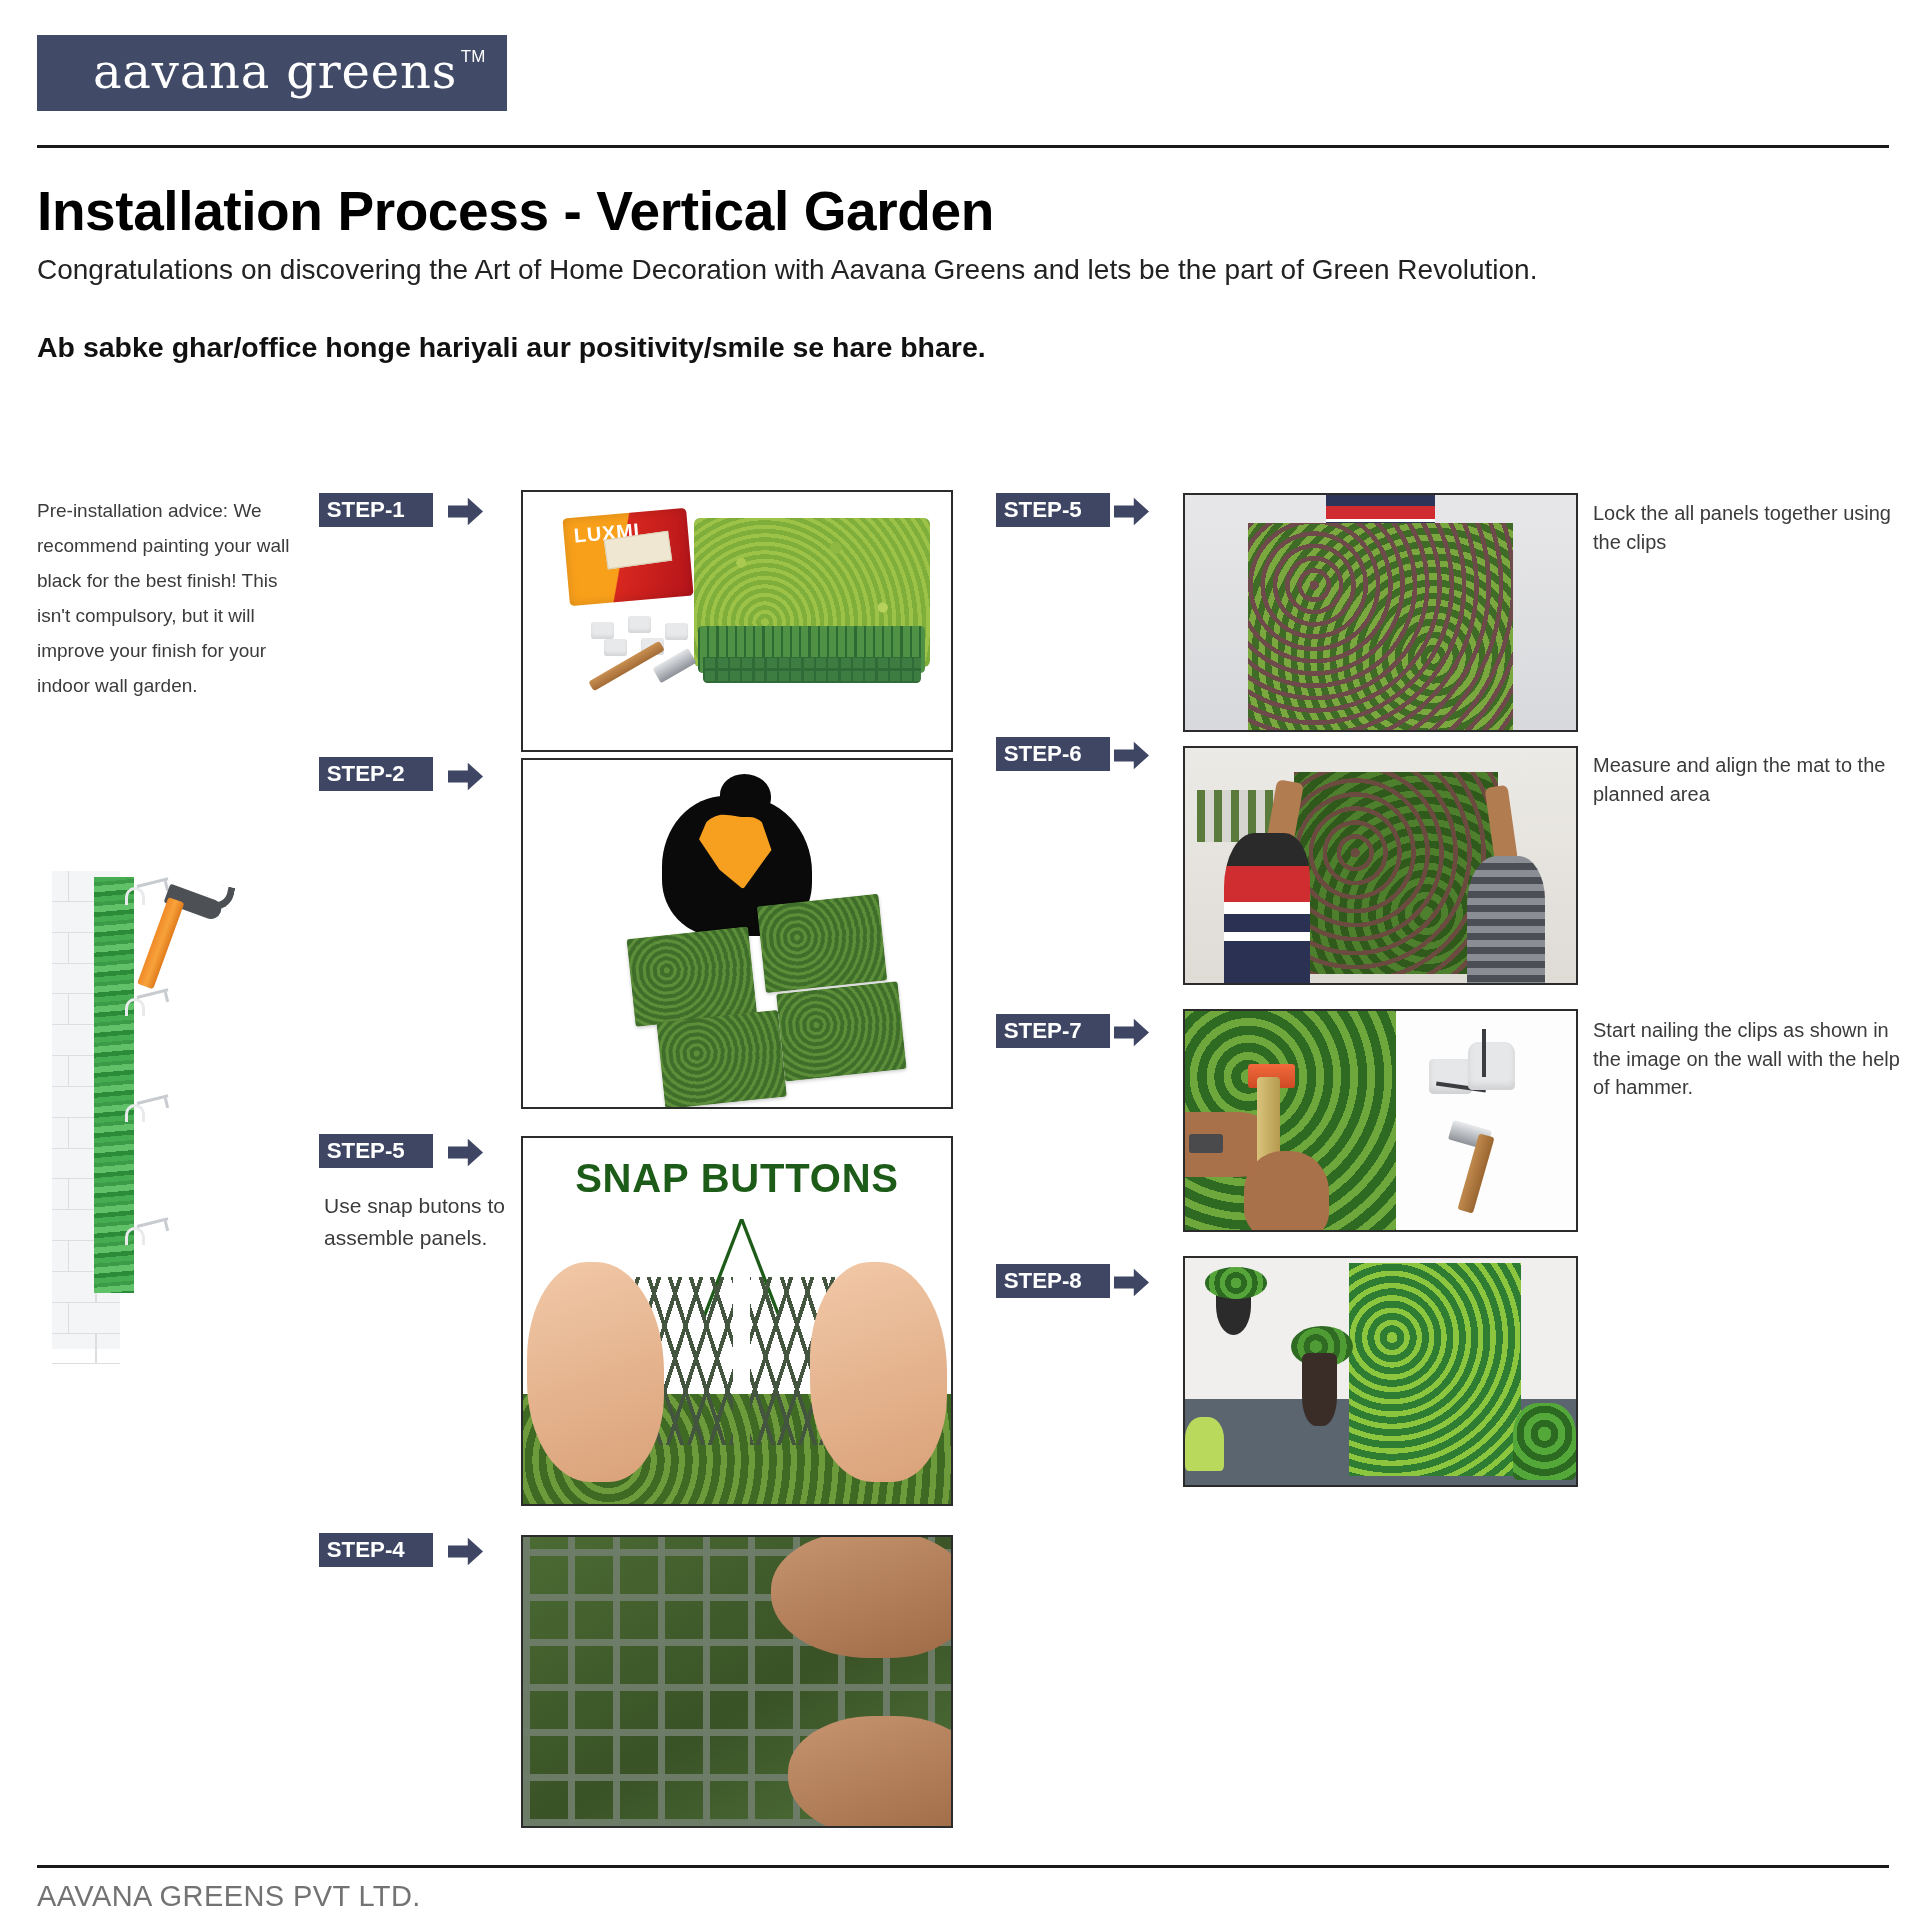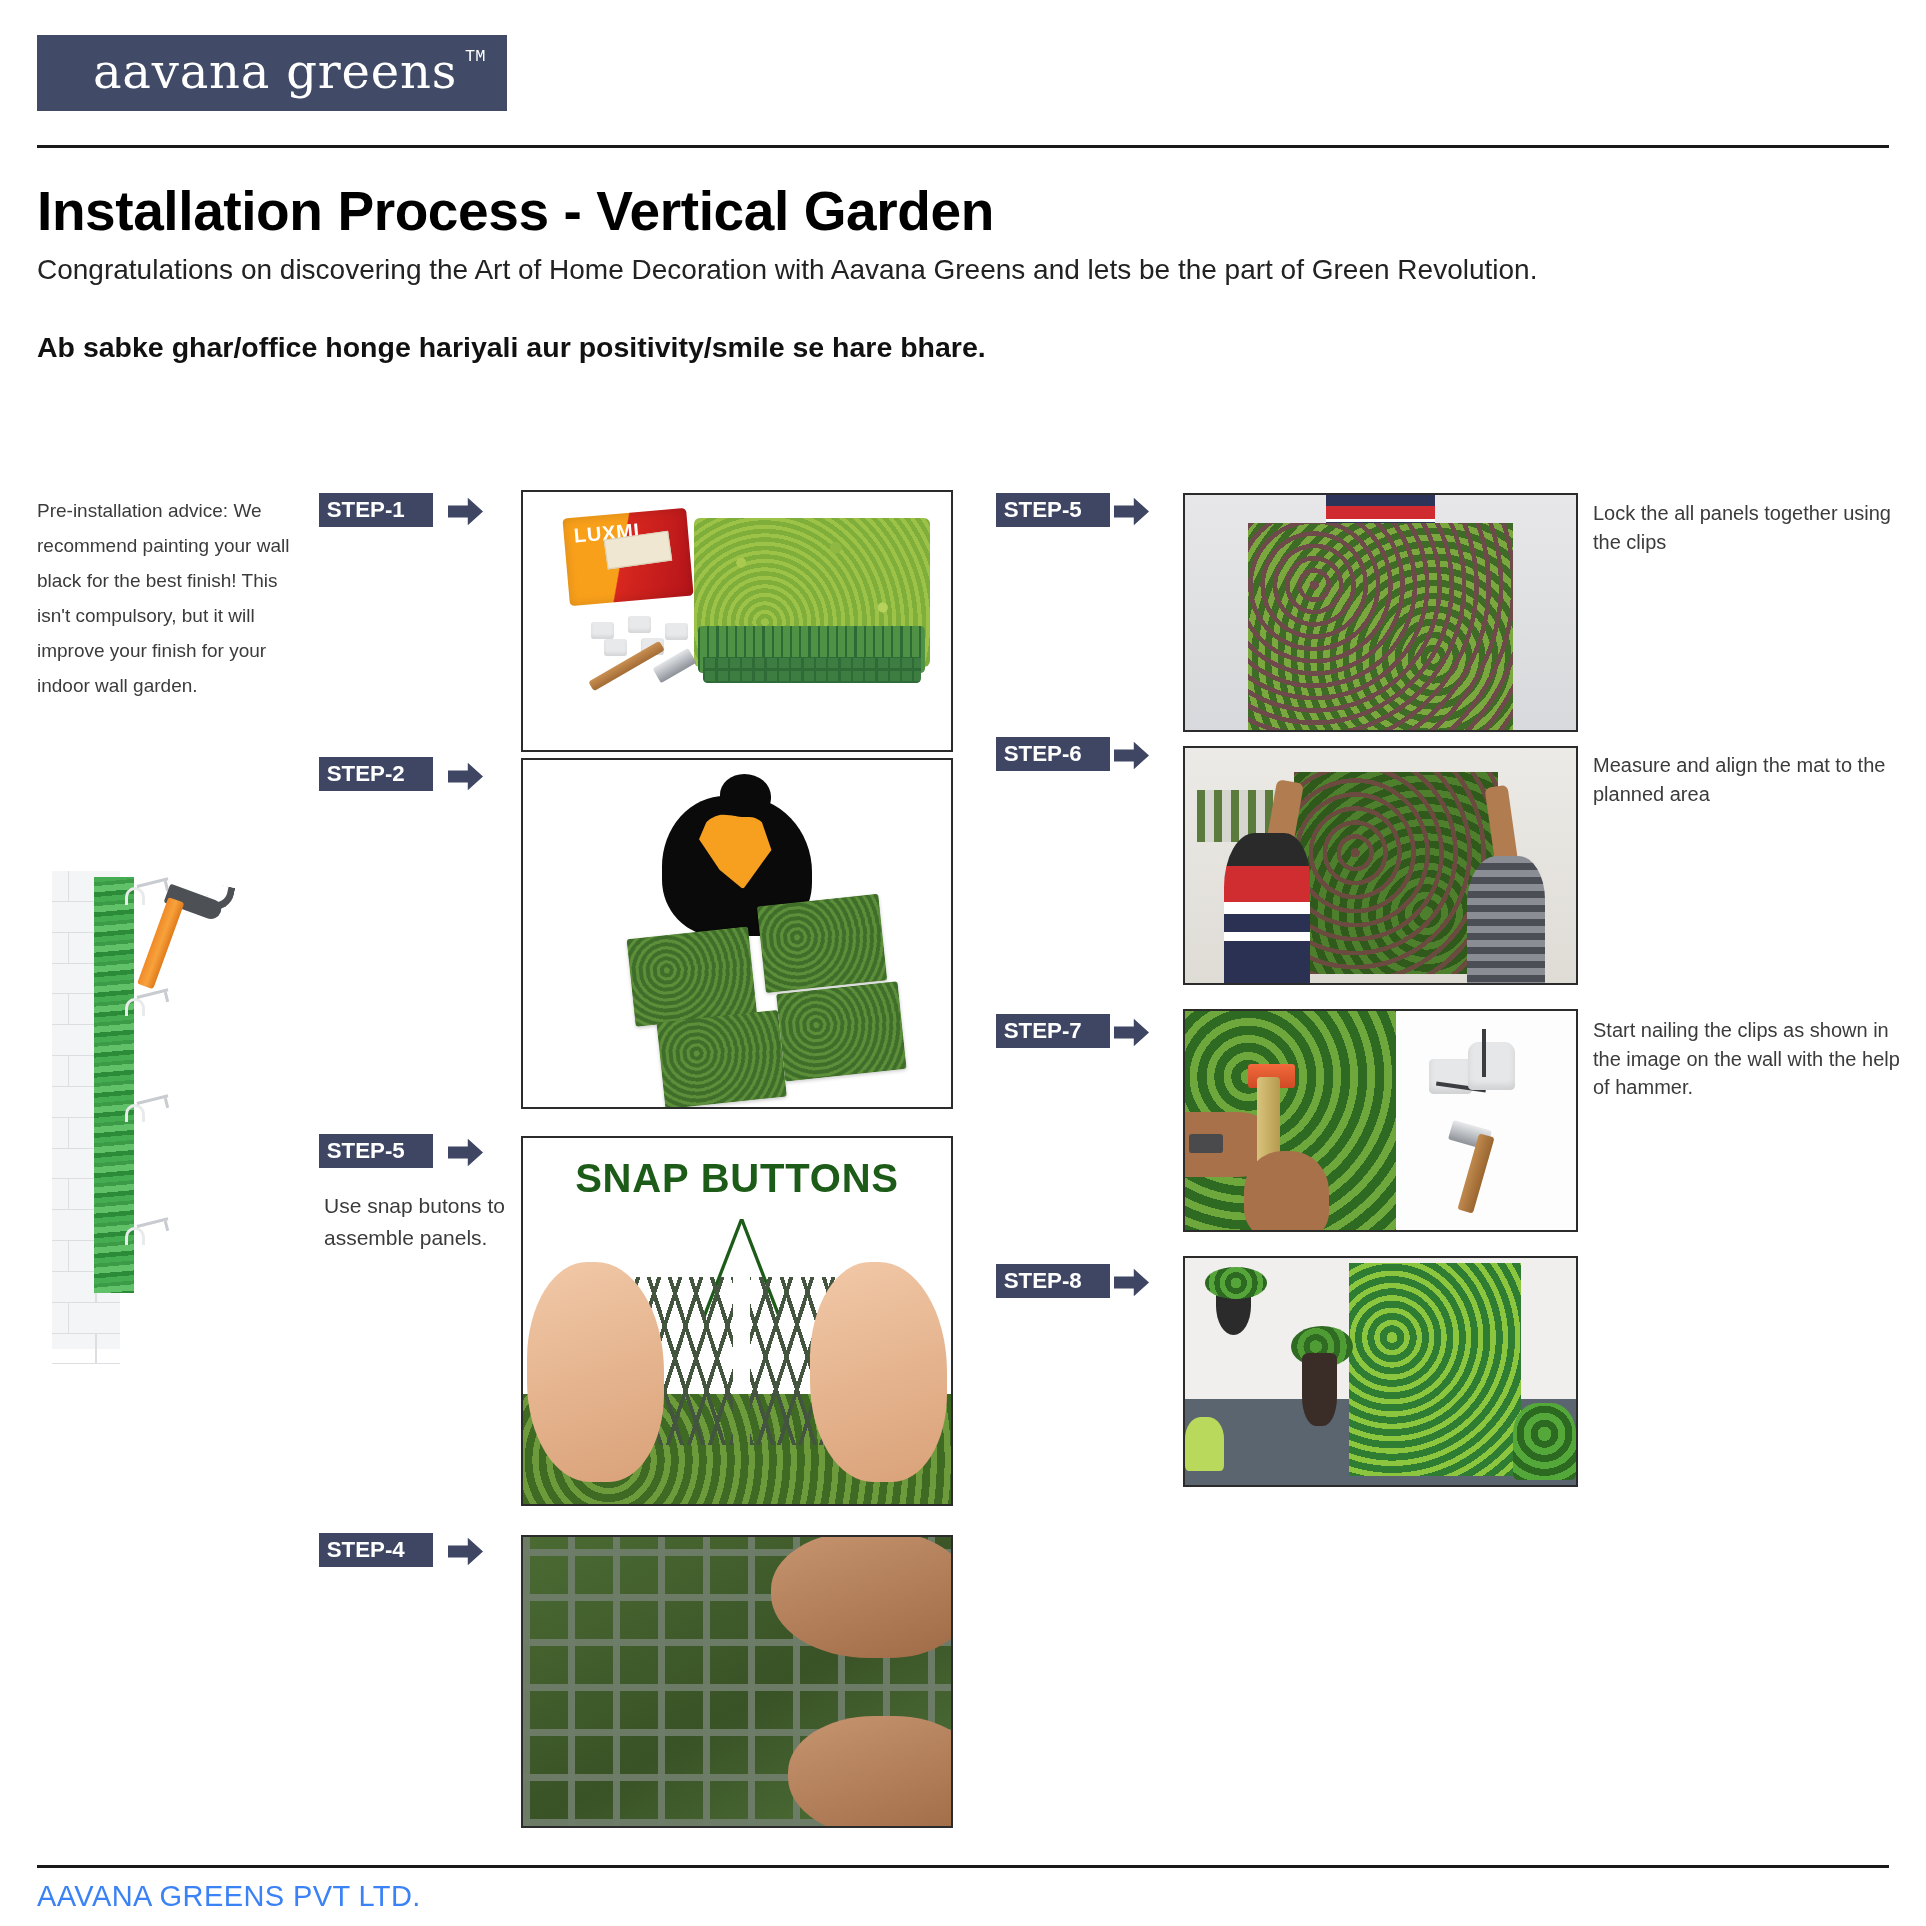--- a/index.html
+++ b/index.html
@@ -24,21 +24,21 @@
     font-size: 48px;
     letter-spacing: 0.8px;
     line-height: 1;
     position: relative;
     top: -2.3px;
     margin-left: 6px;
   }
   .logo-tm {
     position: absolute; right: 21.6px; top: 12.3px;
     color: #fff; font-size: 17px;
-    font-family: Liberation Mono, monospace;
+    font-family: Liberation Sans, sans-serif;
   }
   .header-rule {
     position: absolute; left: 37px; top: 145px;
     width: 1852px; height: 3.1px; background: #1a1a1a;
   }
   .page-title {
     position: absolute; left: 37px; top: 179px;
     font-size: 55px; font-weight: bold; color: #000;
     letter-spacing: -0.4px;
     white-space: nowrap;
@@ -364,21 +364,21 @@
     position:absolute; left:324px; top:1190px; width:185px;
     font-size: 21px; line-height: 32px; color:#3b3b3b;
   }
 
   
   .footer-rule {
     position:absolute; left:37px; top:1865px; width:1852px; height:3.1px; background:#1a1a1a;
   }
   .footer-text {
     position:absolute; left:37px; top:1880px;
-    font-size: 29px; font-weight: normal; color:#3b82f6; letter-spacing:0.4px;
+    font-size: 29px; font-weight: normal; color:#737373; letter-spacing:0.4px;
   }
 </style>
 </head>
 <body>
 
 <div class="page">
 
   <div class="logo-box">
     <span class="logo-text">aavana greens</span>
     <span class="logo-tm">TM</span>

